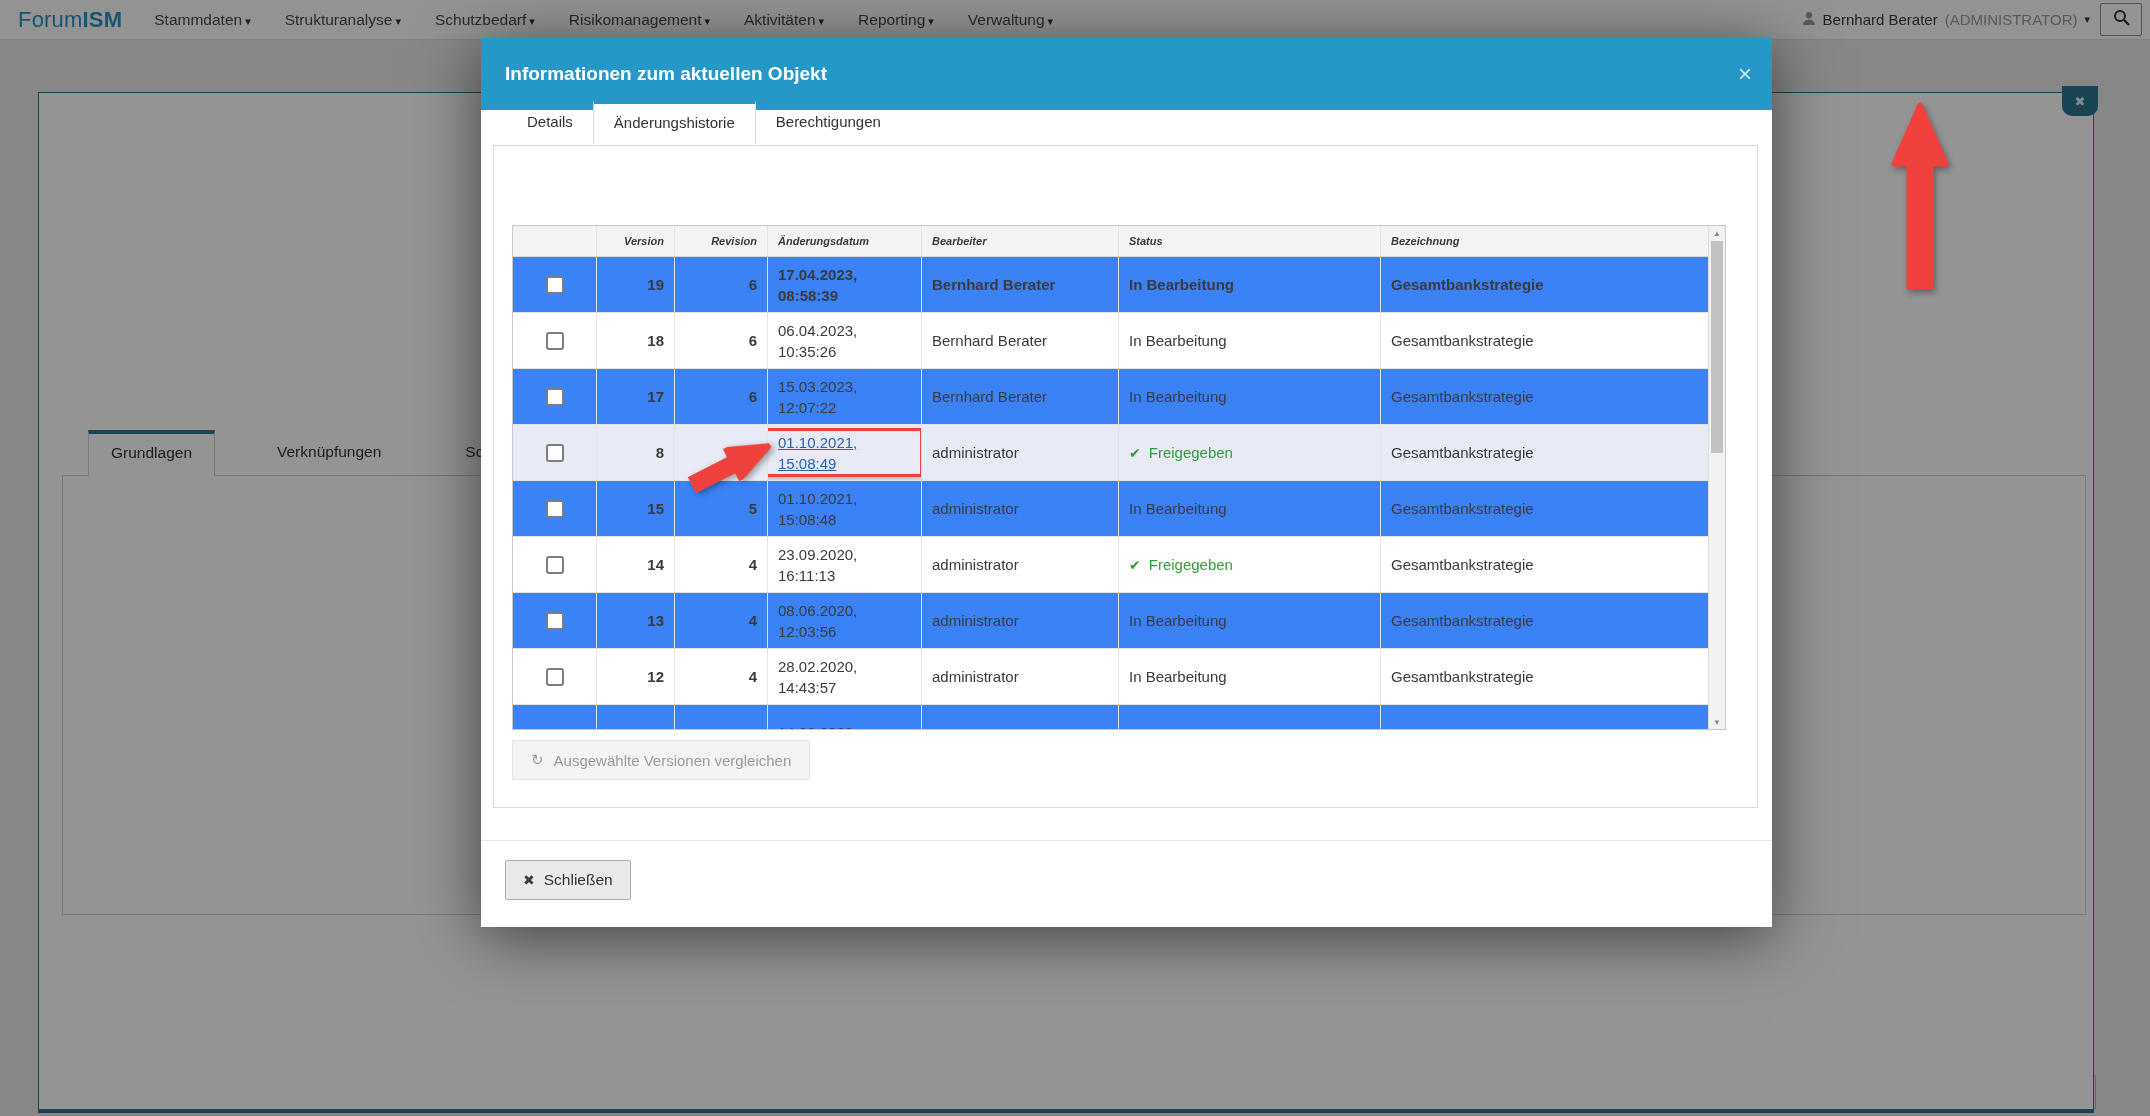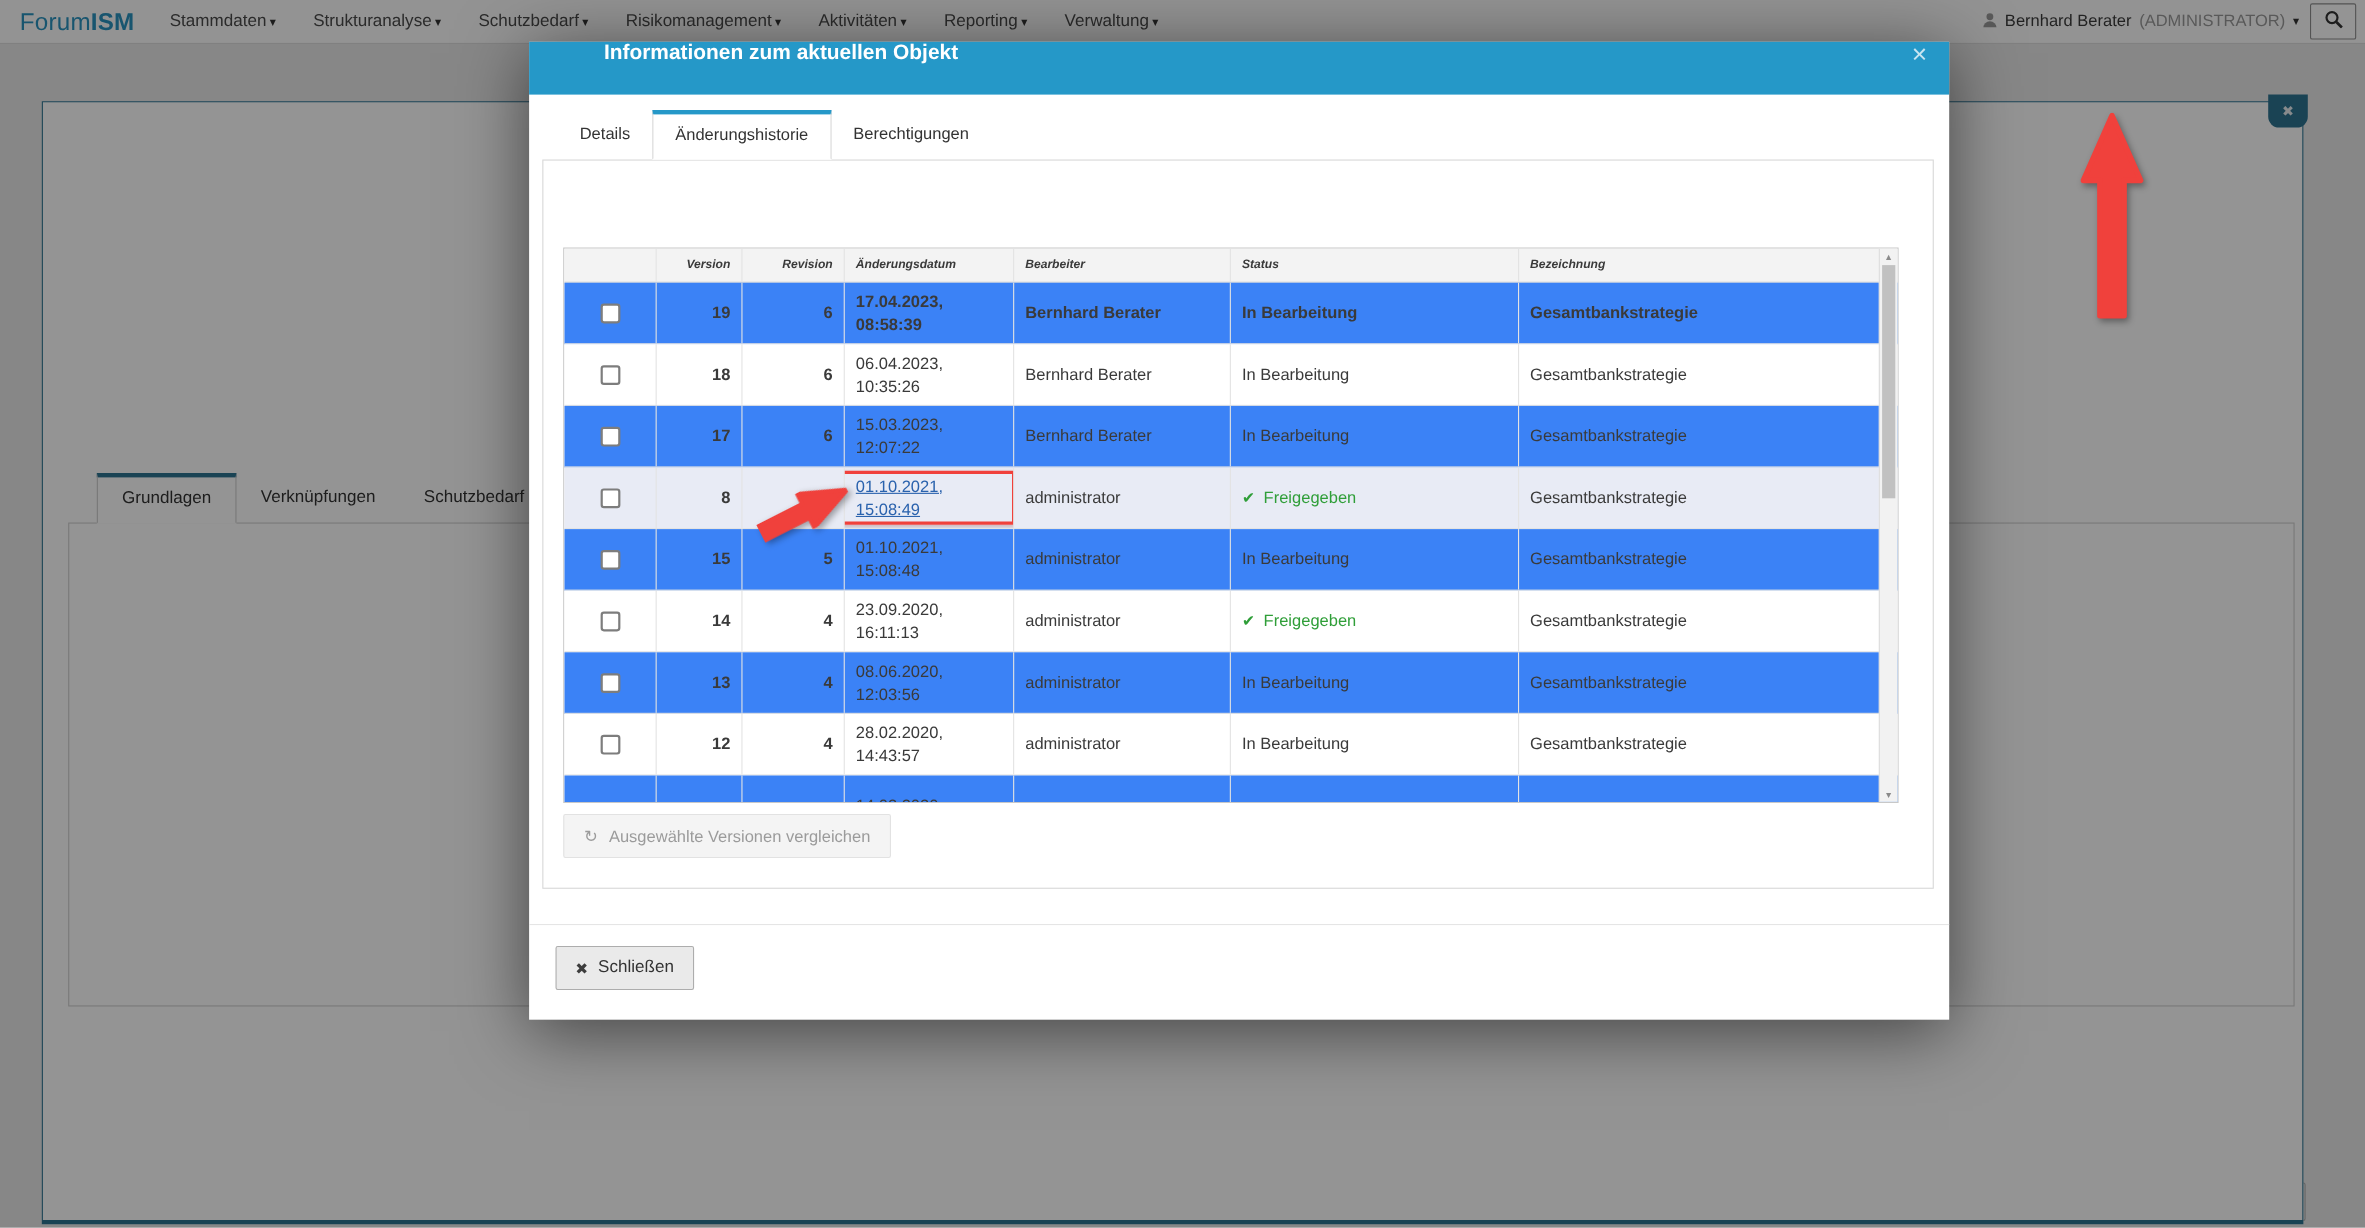--- a/index.html
+++ b/index.html
@@ -31,21 +31,21 @@
   .ph-actions { margin-left:auto; margin-right:22px; display:flex; align-items:center; gap:8px; }
   .round-btn { width:30px; height:30px; border-radius:50%; background:#ccd4d8; color:#2c6c88;
                font-weight:700; font-size:16px; display:flex; align-items:center; justify-content:center; }
   .extras-btn { height:30px; padding:0 14px; border-radius:15px; background:#d6dbde; color:#2c6c88;
                 font-weight:700; font-size:15px; display:flex; align-items:center; gap:6px; }
   .extras-btn .caret { font-size:11px; }
   .corner-close { position:absolute; left:2062px; top:86px; width:36px; height:30px; background:#2d7492;
                   border-radius:0 0 10px 10px; display:flex; align-items:center; justify-content:center;
                   color:#e8eef1; font-size:13px; z-index:2; }
 
-  .abs { position:absolute; }
+  .abs { position:absolute;gap:40px; }
   .info-line { left:88px; font-size:15px; font-weight:700; color:#333; display:flex; align-items:center; gap:8px; white-space:nowrap; }
   .cloud-ic { font-size:16px; color:#3f3f3f; }
   .circle-check { width:16px; height:16px; border-radius:50%; background:#3d3d3d; color:#fff; font-size:10px;
                   display:inline-flex; align-items:center; justify-content:center; }
   .circle-up { width:15px; height:15px; border-radius:50%; background:#3b53d1; color:#fff; font-size:10px;
                display:inline-flex; align-items:center; justify-content:center; }
   .blue-link { color:#3b53d1; font-weight:700; }
   .flabel { width:402px; left:38px; text-align:right; font-size:15px; font-weight:700; color:#333;
             display:flex; justify-content:flex-end; align-items:center; gap:7px; white-space:nowrap; }
   .qmark { width:17px; height:17px; border-radius:50%; background:#8a8a8a; color:#fff; font-size:12px; font-weight:700;
@@ -82,22 +82,22 @@
   .bars-btn { left:2040px; top:432px; width:34px; height:32px; border:1px solid #9a9a9a; background:#f2f2f2;
               display:flex; flex-direction:column; align-items:center; justify-content:center; gap:4px; }
   .bars-btn i { width:20px; height:5px; background:#555; }
 
   
   .overlay { position:absolute; inset:0; background:rgba(0,0,0,0.42); z-index:40; }
 
   
   .modal { position:absolute; left:481px; top:38px; width:1291px; height:889px; background:#fff; z-index:50;
            box-shadow:0 10px 60px rgba(0,0,0,.55); }
-  .modal-header { position:absolute; left:0; top:0; width:100%; height:48px; background:#2598c8;
-                  display:flex; align-items:flex-start;padding-left:44px; }
+  .modal-header { position:absolute; left:0; top:0; width:100%; height:72px; background:#2598c8;
+                  display:flex; align-items:center; }
   .modal-title { margin-left:24px; color:#fff; font-size:19px; font-weight:700; }
   .modal-x { margin-left:auto; margin-right:20px; color:rgba(255,255,255,.75); font-size:24px; line-height:1; }
   .mtabs { position:absolute; left:26px; top:62px; display:flex; z-index:3; }
   .mtab { padding:13px 20px; font-size:15px; color:#333; }
   .mtab.active { background:#fff; border:1px solid #d8d8d8; border-top:4px solid #2598c8; border-bottom:1px solid #fff; padding-top:10px; }
   .mtab-panel { position:absolute; left:12px; top:107px; width:1265px; height:663px; border:1px solid #d8d8d8; background:#fff; }
 
   .htable-wrap { position:absolute; left:31px; top:187px; width:1214px; height:505px; border:1px solid #c8c8c8;
                  overflow:hidden; background:#fff; }
   .hrow { display:grid; grid-template-columns:84px 78px 93px 154px 197px 262px 1fr; }

